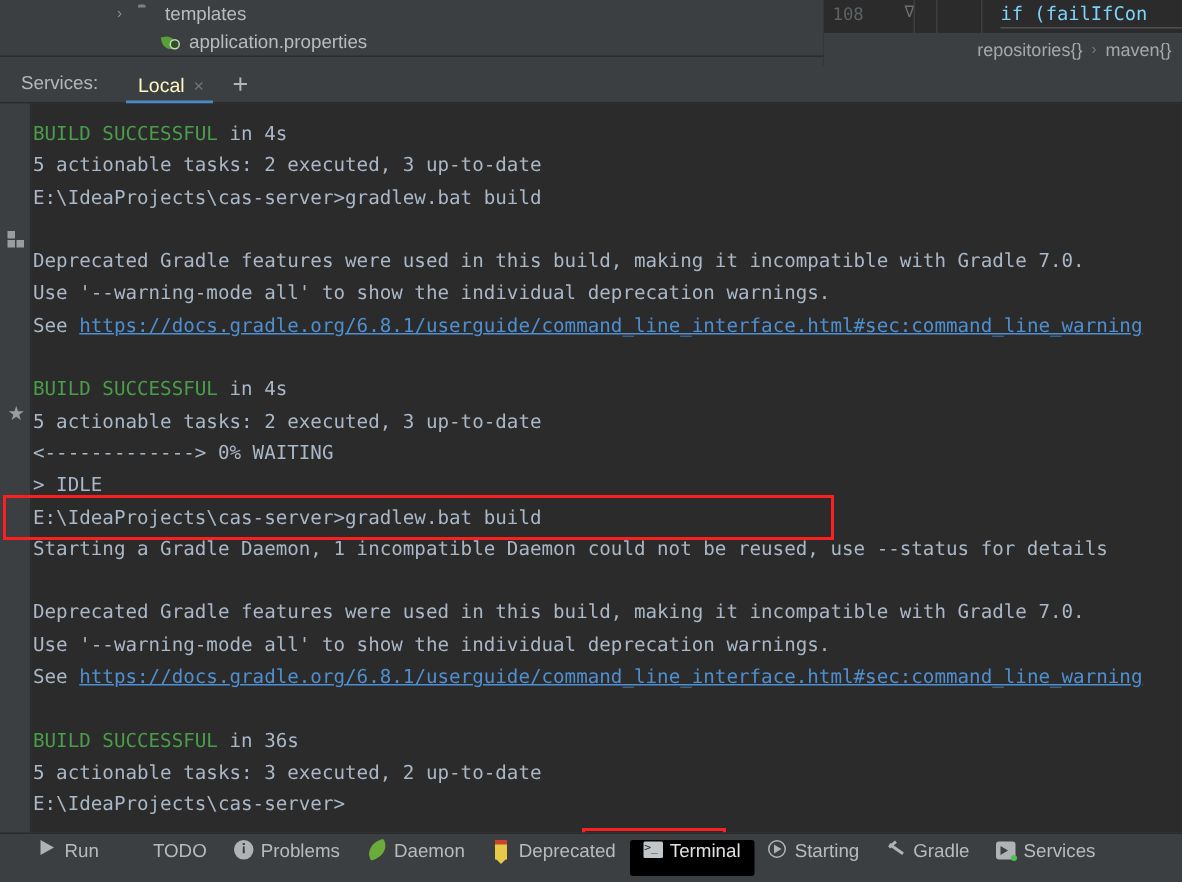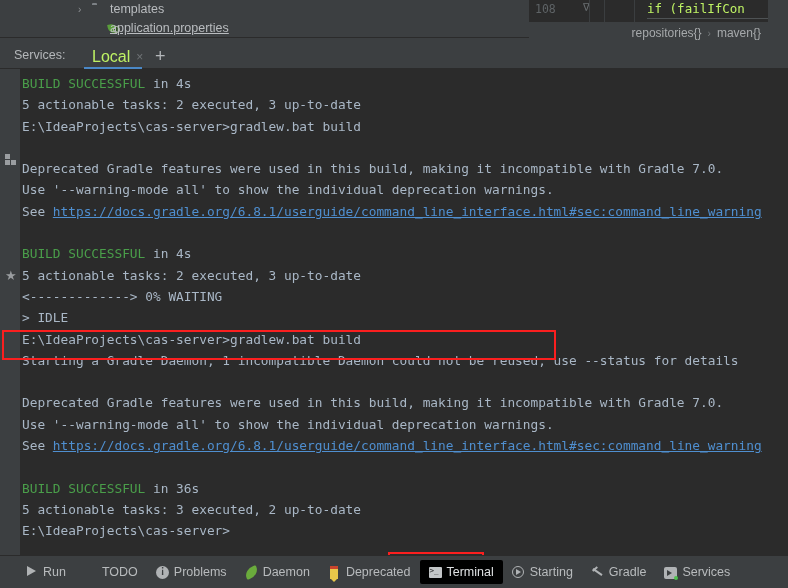--- a/index.html
+++ b/index.html
@@ -41,30 +41,30 @@
     background:#5a9e3b; border-radius: 0 70% 0 70%; transform: rotate(-12deg);
   }
   .props-ic .gear {
     position:absolute; left:5px; top:3px; width:7px;height:7px;border-radius:50%;
     background:#2f4f22; border:1.4px solid #c8d6c0;
   }
 
   .tree-divider { position:absolute; left:0; top:37px; width:549px; height:1px; background:#2b2b2b; }
 
   .editor-pane {
-    position: absolute; left:529px; top:0; width:239px; height:44px;
+    position: absolute; left:549px; top:0; width:239px; height:44px;
     background:#2b2b2b; overflow:hidden;
   }
   .ed-gutter-row { position:absolute; left:0; top:0; width:239px; height:22px; }
   .ed-lineno { position:absolute; left:6px; top:2px; font-family:"DejaVu Sans Mono", monospace; font-size:11.5px; color:#5e6366; }
   .ed-fold { position:absolute; left:60px; top:0px; width:1px; height:22px; background:#3b3e40; }
   .ed-foldmark { position:absolute; left:54px; top:1px; color:#6a6f72; font-size:11px; font-family:"DejaVu Sans Mono", monospace; }
   .ed-vline { position:absolute; left:75px; top:0; width:1px; height:22px; background:#3b3e40; }
   .ed-vline2 { position:absolute; left:105px; top:0; width:1px; height:22px; background:#3b3e40; }
-  .ed-code { position:absolute; left:118px; top:1px; font-family:"DejaVu Sans Mono", monospace; font-size:12.5px; color:#bef264; white-space:nowrap; }
+  .ed-code { position:absolute; left:118px; top:1px; font-family:"DejaVu Sans Mono", monospace; font-size:12.5px; color:#7dd3fc; white-space:nowrap; }
   .ed-underline { position:absolute; left:118px; top:18px; width:121px; height:1px; background:#4e5254; }
 
   .breadcrumbs {
     position:absolute; left:0; top:22px; width:239px; height:22px;
     background:#3c3f41; color:#a6a9ab; font-size:12px;
     display:flex; align-items:center; justify-content:flex-end; padding-right:7px; gap:6px;
   }
   .breadcrumbs .sep { color:#75797c; font-size:10px; }
 
   
@@ -72,21 +72,21 @@
     position:absolute; left:0; top:44px; width:788px; height:25px;
     background:#3c3f41; border-bottom:1px solid #2b2b2b;
   }
   .term-title {
     position:absolute; left:14px; top:4px; font-size:12.5px; color:#b4b7ba;
   }
   .tab-local {
     position:absolute; left:84px; top:0px; height:25px; padding:0 8px;
     display:flex; align-items:center; gap:6px;
   }
-  .tab-local .lbl { font-size:16px; color:#bef264; }
+  .tab-local .lbl { font-size:13px; color:#fef9c3; }
   .tab-local .x { font-size:12px; color:#6f7376; }
   .tab-underline { position:absolute; left:84px; top:23px; width:58px; height:2px; background:#4a88c7; }
   .tab-plus { position:absolute; left:155px; top:2px; font-size:18px; color:#b4b7ba; line-height:20px; }
 
   
   .term-body {
     position:absolute; left:0; top:69px; width:788px; height:486px;
     background: #2b2b2b;
   }
   .term-rail {
@@ -105,41 +105,41 @@
       linear-gradient(#9a9da0,#9a9da0) 6px 6px/5px 5px no-repeat,
       linear-gradient(#9a9da0,#9a9da0) 0 6px/5px 5px no-repeat;
   }
   .ic-star { color:#9a9da0; font-size:13px; line-height:11px; }
 
   .term-text {
     position:absolute; left:22px; top:0; width:766px; height:486px;
     font-family:"DejaVu Sans Mono", monospace;
     font-size:12.8px; line-height:21.3px;
     color:#a9b7c6; white-space:pre; overflow:hidden;
-    padding-top:4px;
+    padding-top:10px;
   }
   .ln { height:21.3px; }
   .c-green { color:#4a9e4a; }
   .c-gray  { color:#a9b7c6; }
   .c-link  { color:#4f8fd0; text-decoration:underline; }
   .ln.blank { height:21.3px; }
 
   
   .redbox { position:absolute; border:2.5px solid #fb1f1f; pointer-events:none; }
   #redbox-cmd { left:2px; top:330px; width:554px; height:30px; }
   #redbox-terminal { left:388px; top:552px; width:96px; height:36px; }
 
   
   .bottom-bar {
     position:absolute; left:0; top:555px; width:788px; height:33px;
     background:#3c3f41; border-top:1px solid #2b2b2b;
     display:flex; align-items:center; padding-left:16px; gap:0px;
   }
   .tw-btn {
-    display:flex; align-items:center; gap:5px;
+    display:flex; gap:5px;
     height:24px; padding:0 9px; font-size:12.5px; color:#b8bbbd;
     cursor:default; border-radius:2px;
   }
   .tw-btn.active { background:#000000; color:#dfe1e3; }
   .tw-ic { width:13px; height:13px; position:relative; flex:none; }
 
   .ic-run { width:0;height:0;border-left:9px solid #b0b3b5;border-top:5.5px solid transparent;border-bottom:5.5px solid transparent; margin-left:2px;}
   .ic-todo {
     background:
       linear-gradient(#b0b3b5,#b0b3b5) 0 1px/3px 2px no-repeat,
@@ -225,21 +225,21 @@
     <div class="tree-pane">
       <div class="tree-row">
         <span class="arrow" style="left:78px;">›</span>
         <span class="ticon" style="left:92px;"><span class="folder-ic"></span></span>
         <span class="tlabel" style="left:110px;">templates</span>
       </div>
       <div class="tree-row">
         <span class="ticon" style="left:108px;">
           <span class="props-ic"><span class="leaf"></span><span class="gear"></span></span>
         </span>
-        <span class="tlabel" style="left:110px;text-decoration:underline;">application.properties</span>
+        <span class="tlabel" style="left:126px;">application.properties</span>
       </div>
 
     </div>
     <div class="tree-divider"></div>
 
     <div class="editor-pane">
       <div class="ed-gutter-row">
         <span class="ed-lineno">108</span>
         <span class="ed-foldmark">∇</span>
         <span class="ed-fold"></span>

